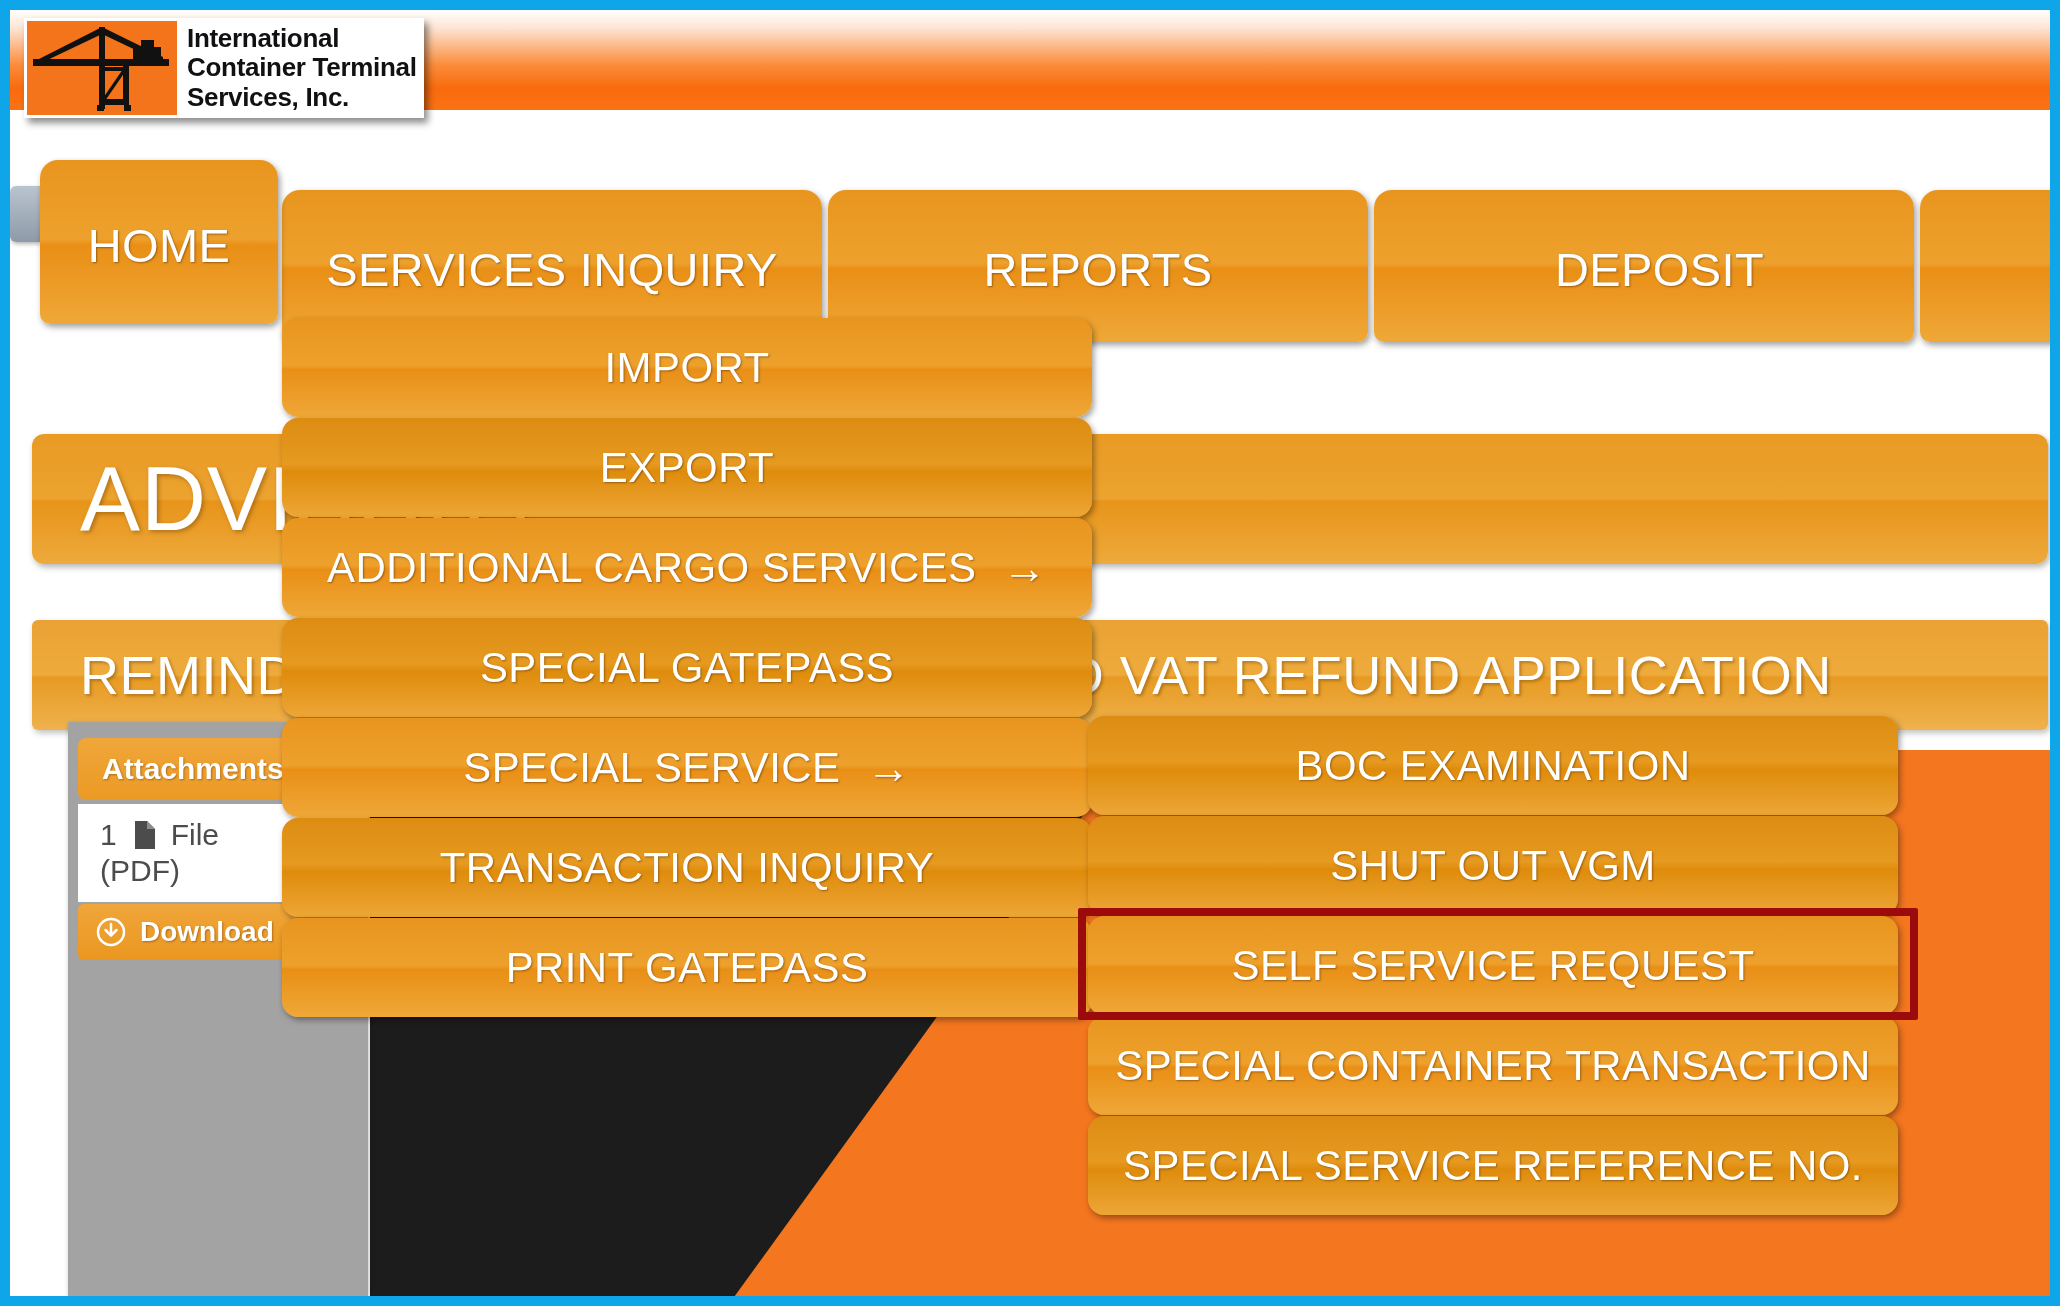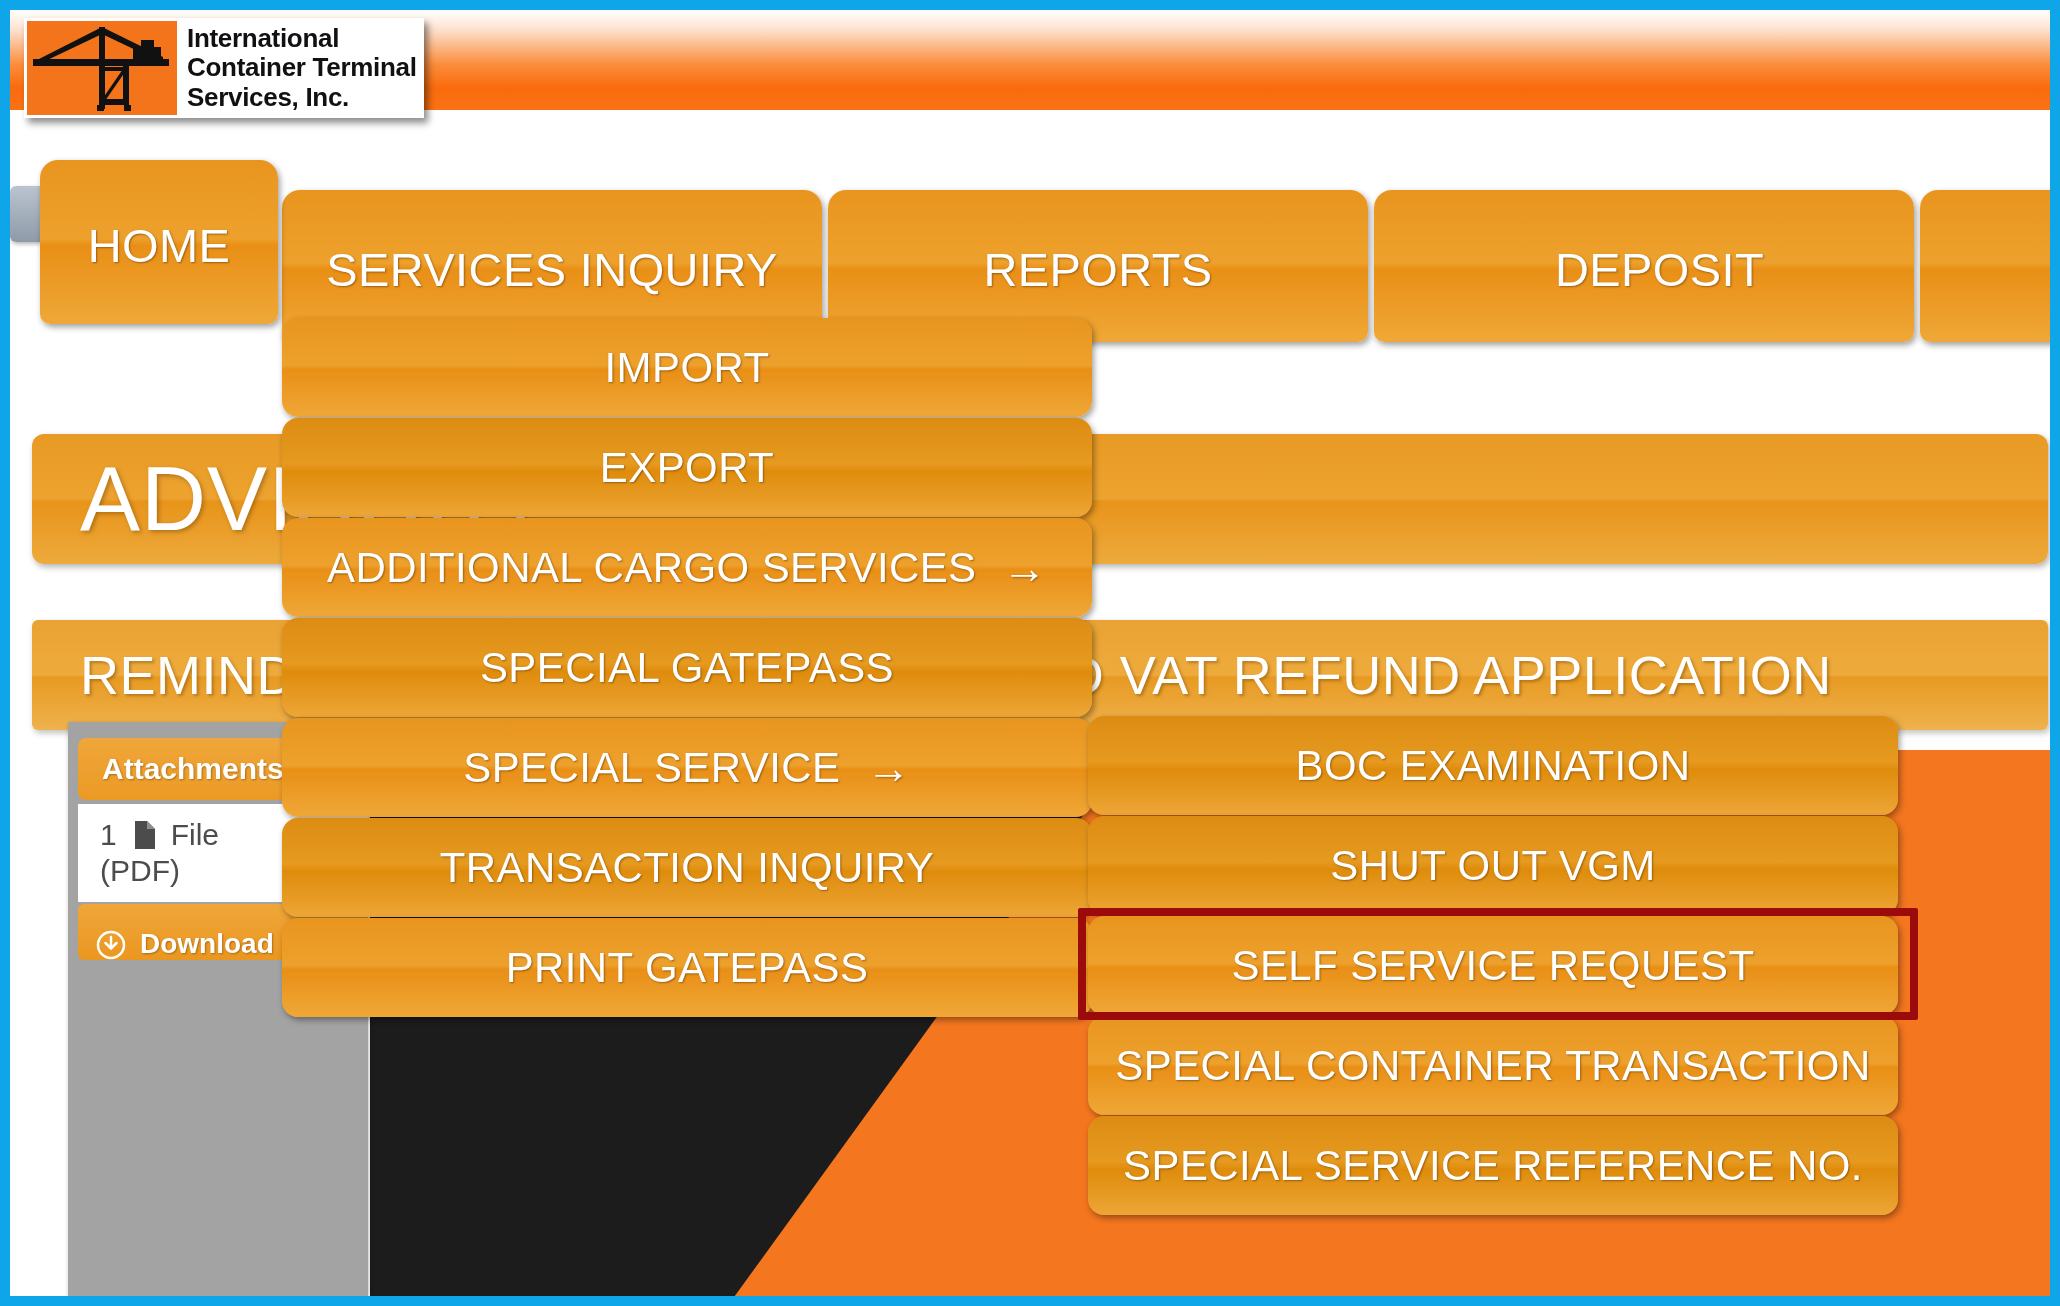--- a/index.html
+++ b/index.html
@@ -202,21 +202,21 @@
     font-size:30px; color:#4c4c4c;
   }
   .file-icon { display:inline-block; width:22px; height:28px; }
   .attach-sub { font-size:30px; color:#4c4c4c; margin-top:2px; }
   .attach-dl {
     position:absolute;
     left:10px; top:182px;
     width:290px; height:56px;
     background:linear-gradient(to bottom,#f0a63a,#ea9720);
     border-radius:6px;
-    display:flex; align-items:flex-end; gap:14px;
+    display:flex; align-items:center; gap:14px;
     padding-left:18px;
   }
   .attach-dl span.lbl {
     color:#ffffff; font-size:28px; font-weight:bold;
     text-shadow:1px 1px 2px rgba(110,60,0,.5);
   }
   .dl-icon { width:30px; height:30px; display:block; }
 
   
   .menu1 { position:absolute; left:272px; top:308px; width:810px; }

